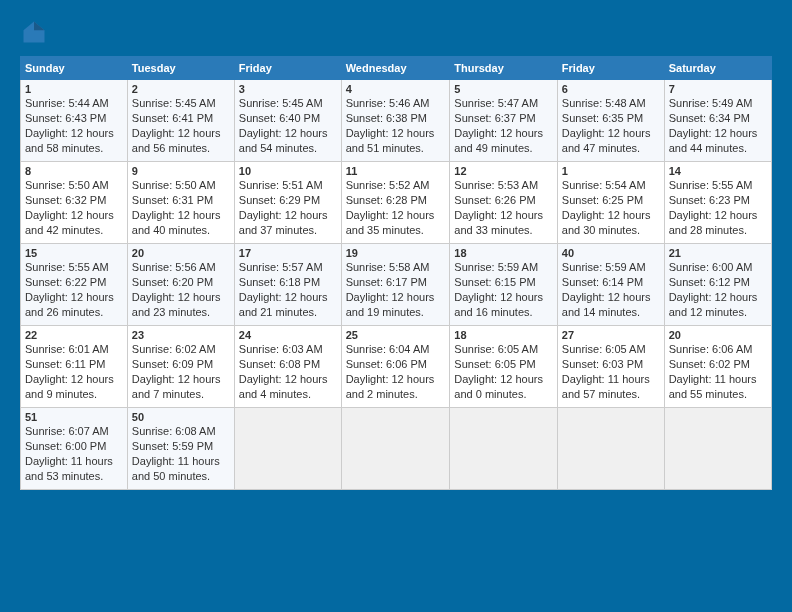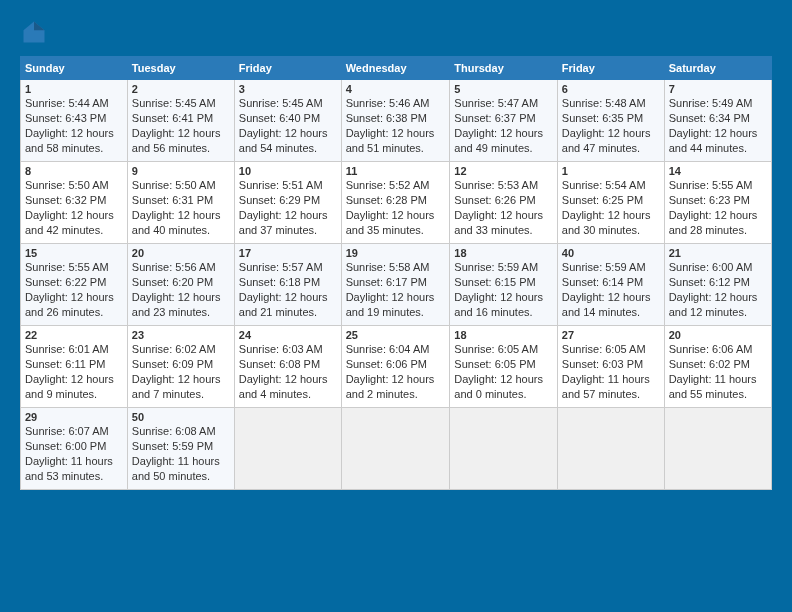--- a/index.html
+++ b/index.html
@@ -248,21 +248,21 @@
             <span class="day-num">27</span>
             <div class="day-info">Sunrise: 6:05 AM<br>Sunset: 6:03 PM<br>Daylight: 11 hours and 57 minutes.</div>
           </td>
           <td>
             <span class="day-num">20</span>
             <div class="day-info">Sunrise: 6:06 AM<br>Sunset: 6:02 PM<br>Daylight: 11 hours and 55 minutes.</div>
           </td>
         </tr>
         <tr>
           <td>
-            <span class="day-num">29</span>
+            <span class="day-num">51</span>
             <div class="day-info">Sunrise: 6:07 AM<br>Sunset: 6:00 PM<br>Daylight: 11 hours and 53 minutes.</div>
           </td>
           <td>
             <span class="day-num">50</span>
             <div class="day-info">Sunrise: 6:08 AM<br>Sunset: 5:59 PM<br>Daylight: 11 hours and 50 minutes.</div>
           </td>
           <td class="empty-cell"></td>
           <td class="empty-cell"></td>
           <td class="empty-cell"></td>
           <td class="empty-cell"></td>

